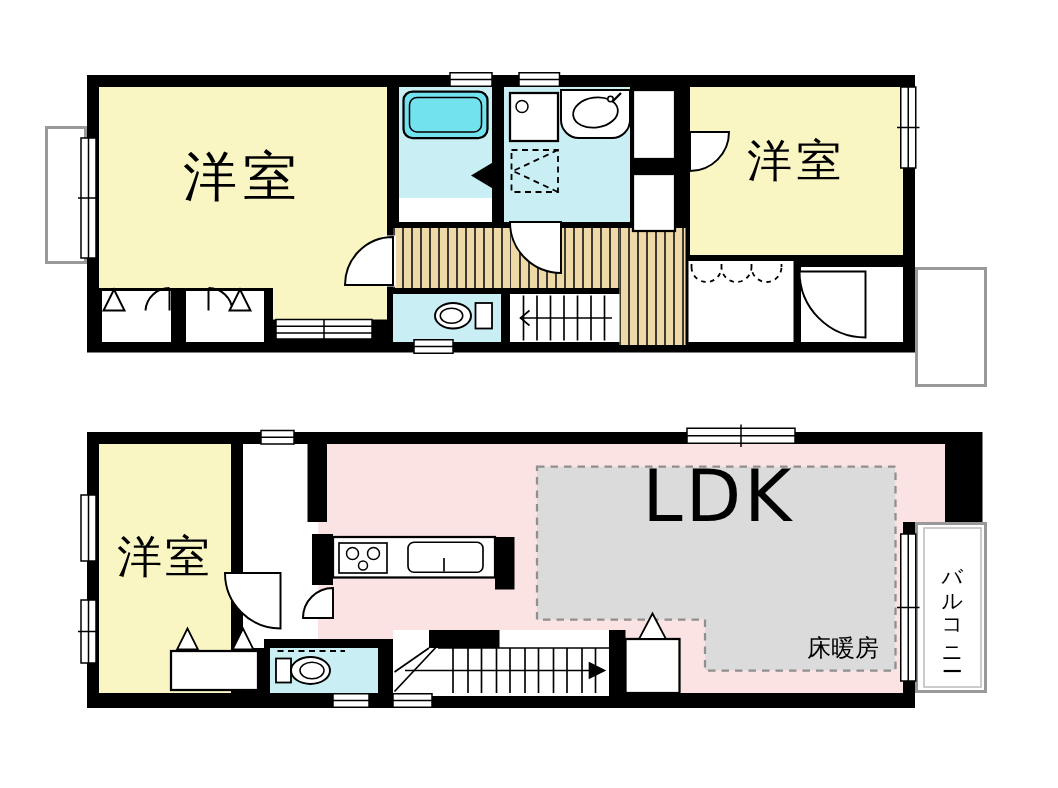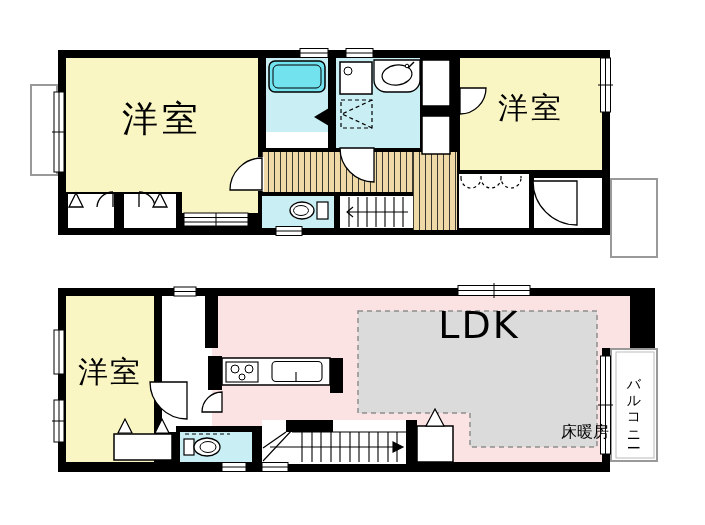--- a/index.html
+++ b/index.html
@@ -229,15 +229,15 @@
       <path d="M187,382 L150,382 A37,37 0 0 0 187,419 Z"></path>
       <path d="M222,412 L202,412 A20,20 0 0 1 222,392 Z"></path>
     </g>
 
     <rect x="616" y="352" width="38" height="106" fill="none" stroke="#bbb" stroke-width="1"></rect>
   </svg>
 
   <div class="lbl" style="left:66px;top:100px;width:192px;font-size:36px;letter-spacing:4px">洋室</div>
   <div class="lbl" style="left:460px;top:92px;width:142px;font-size:30px;letter-spacing:3px">洋室</div>
   <div class="lbl" style="left:66px;top:356px;width:88px;font-size:30px;letter-spacing:2px">洋室</div>
-  <div class="lbl" style="left:398px;top:306px;width:162px;font-size:38px;letter-spacing:2px">LDK</div>
-  <div class="lbl" style="left:540px;top:424px;width:90px;font-size:16px">床暖房</div>
+  <div class="lbl" style="left:398px;top:306px;width:162px;font-size:48px;letter-spacing:2px">LDK</div>
+  <div class="lbl" style="left:517px;top:424px;width:90px;font-size:16px">床暖房</div>
 </div>
 
 </body></html>

